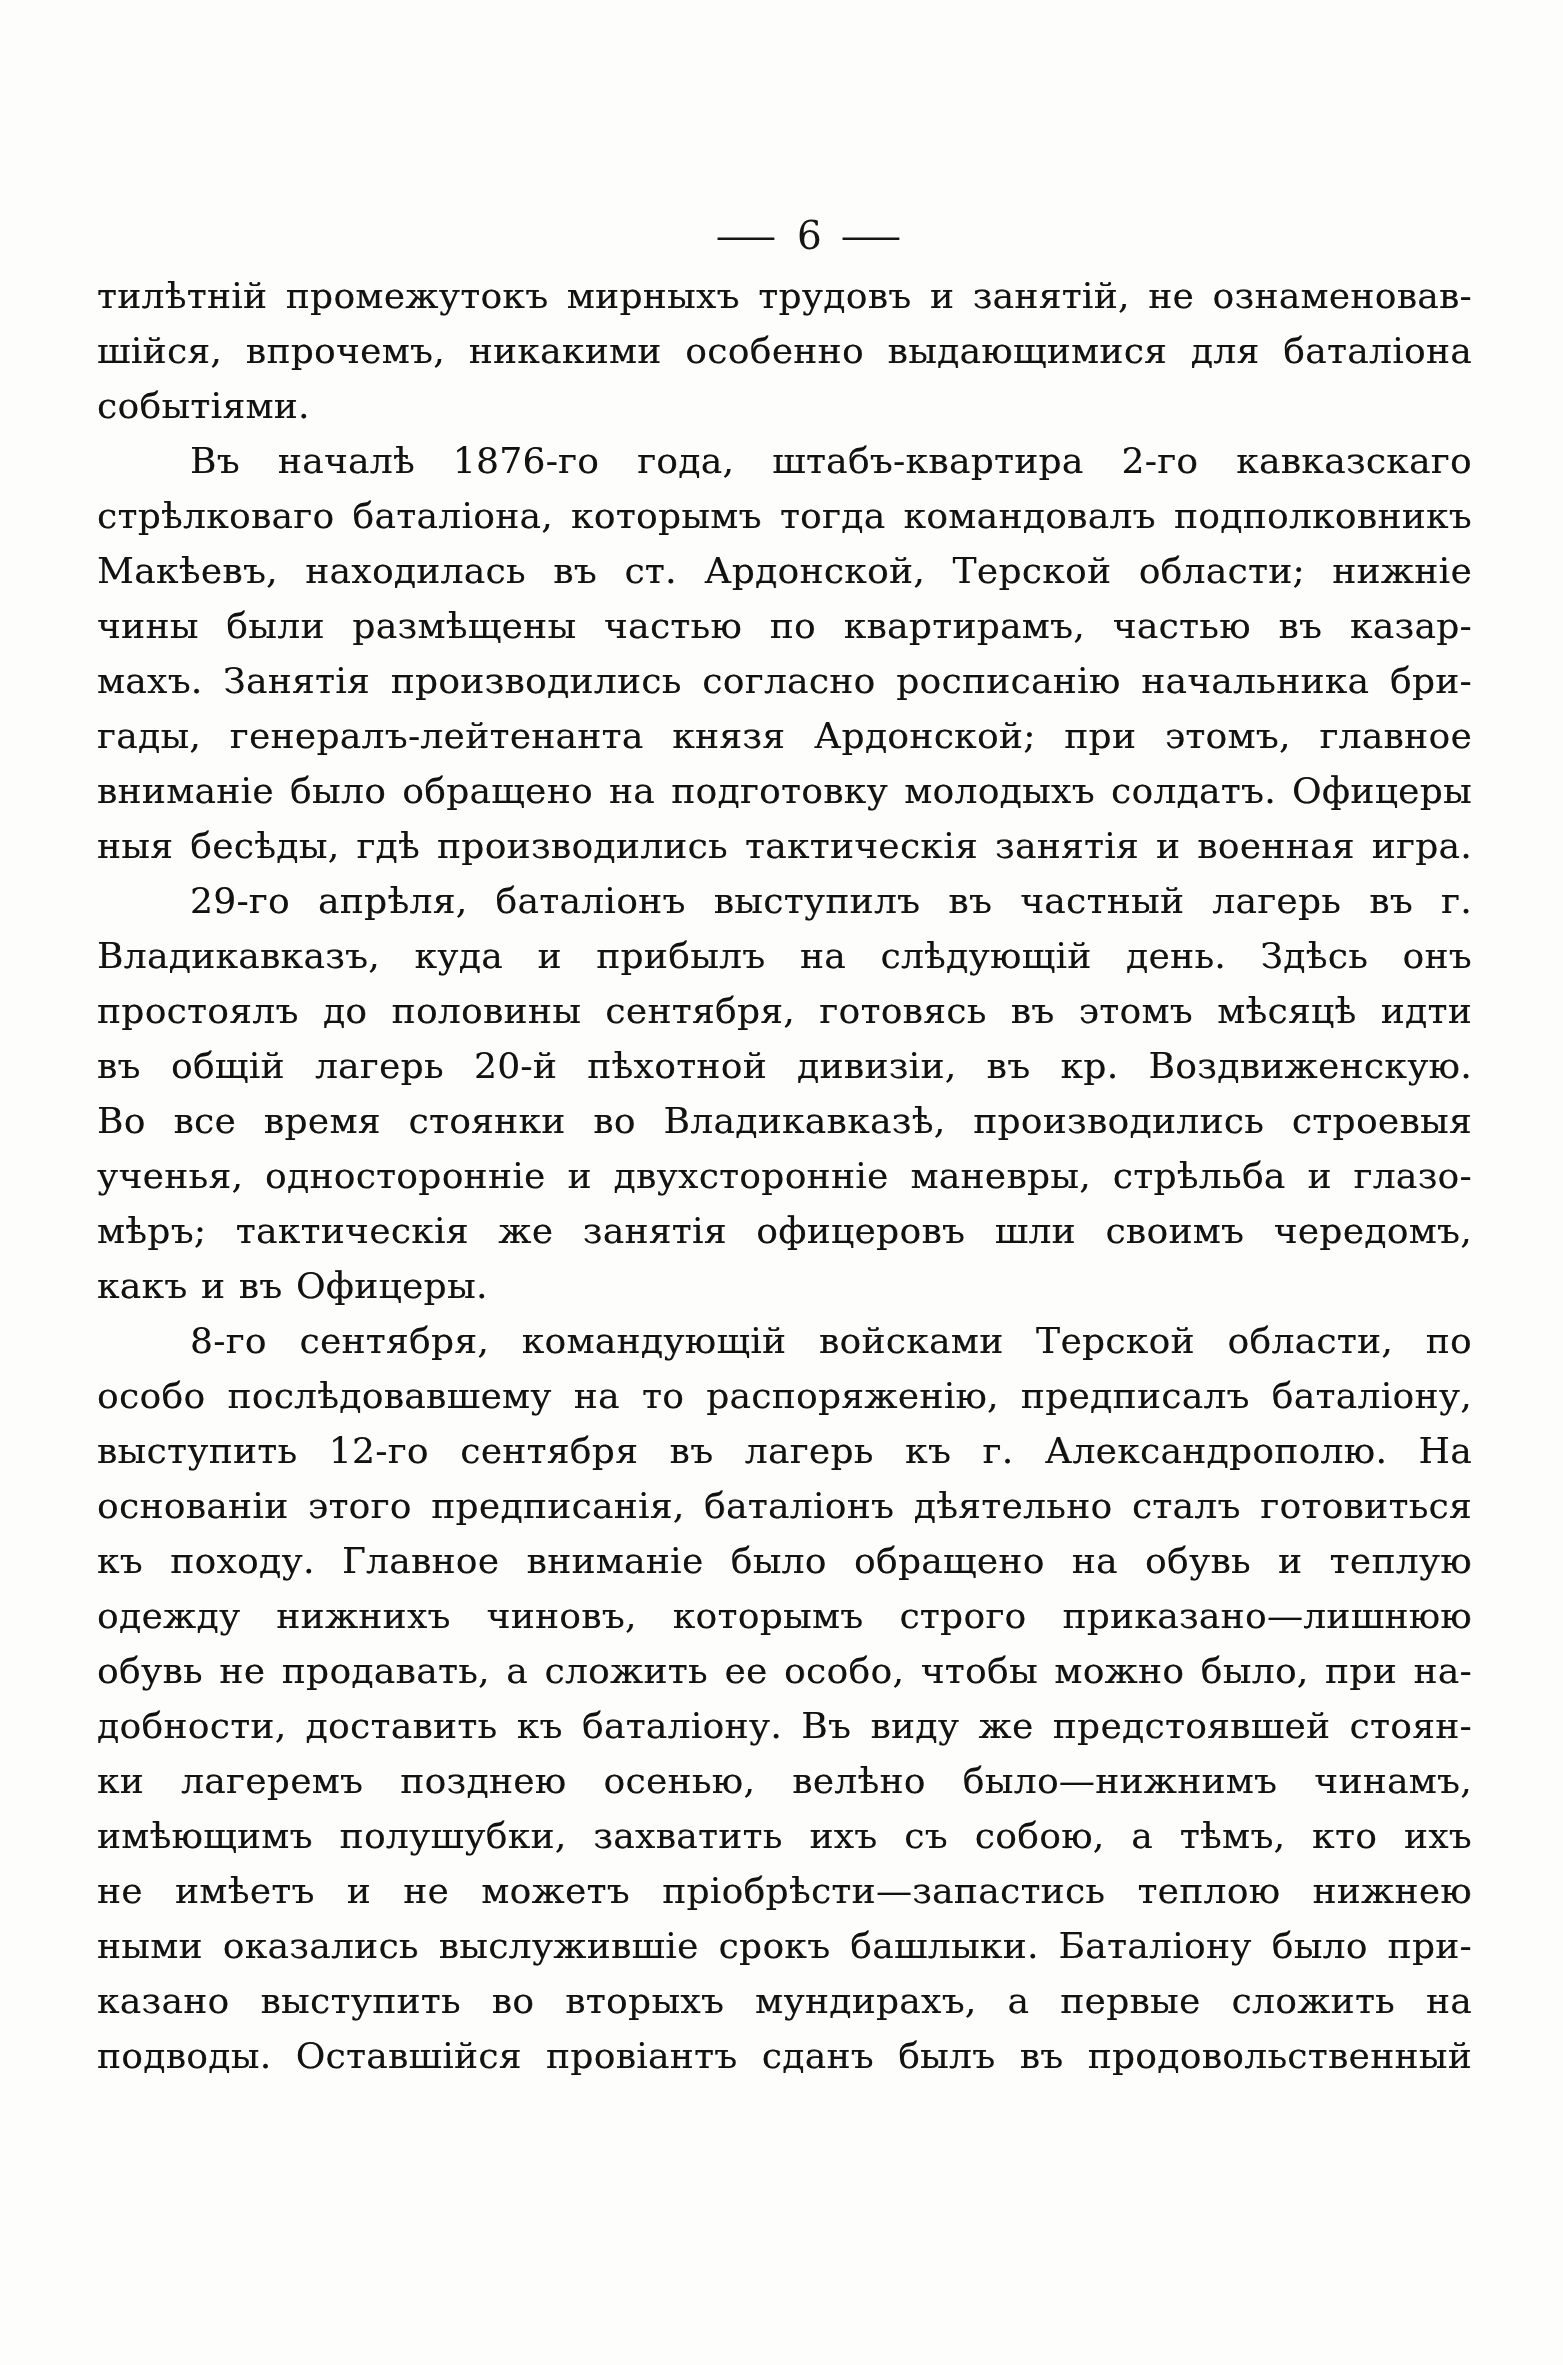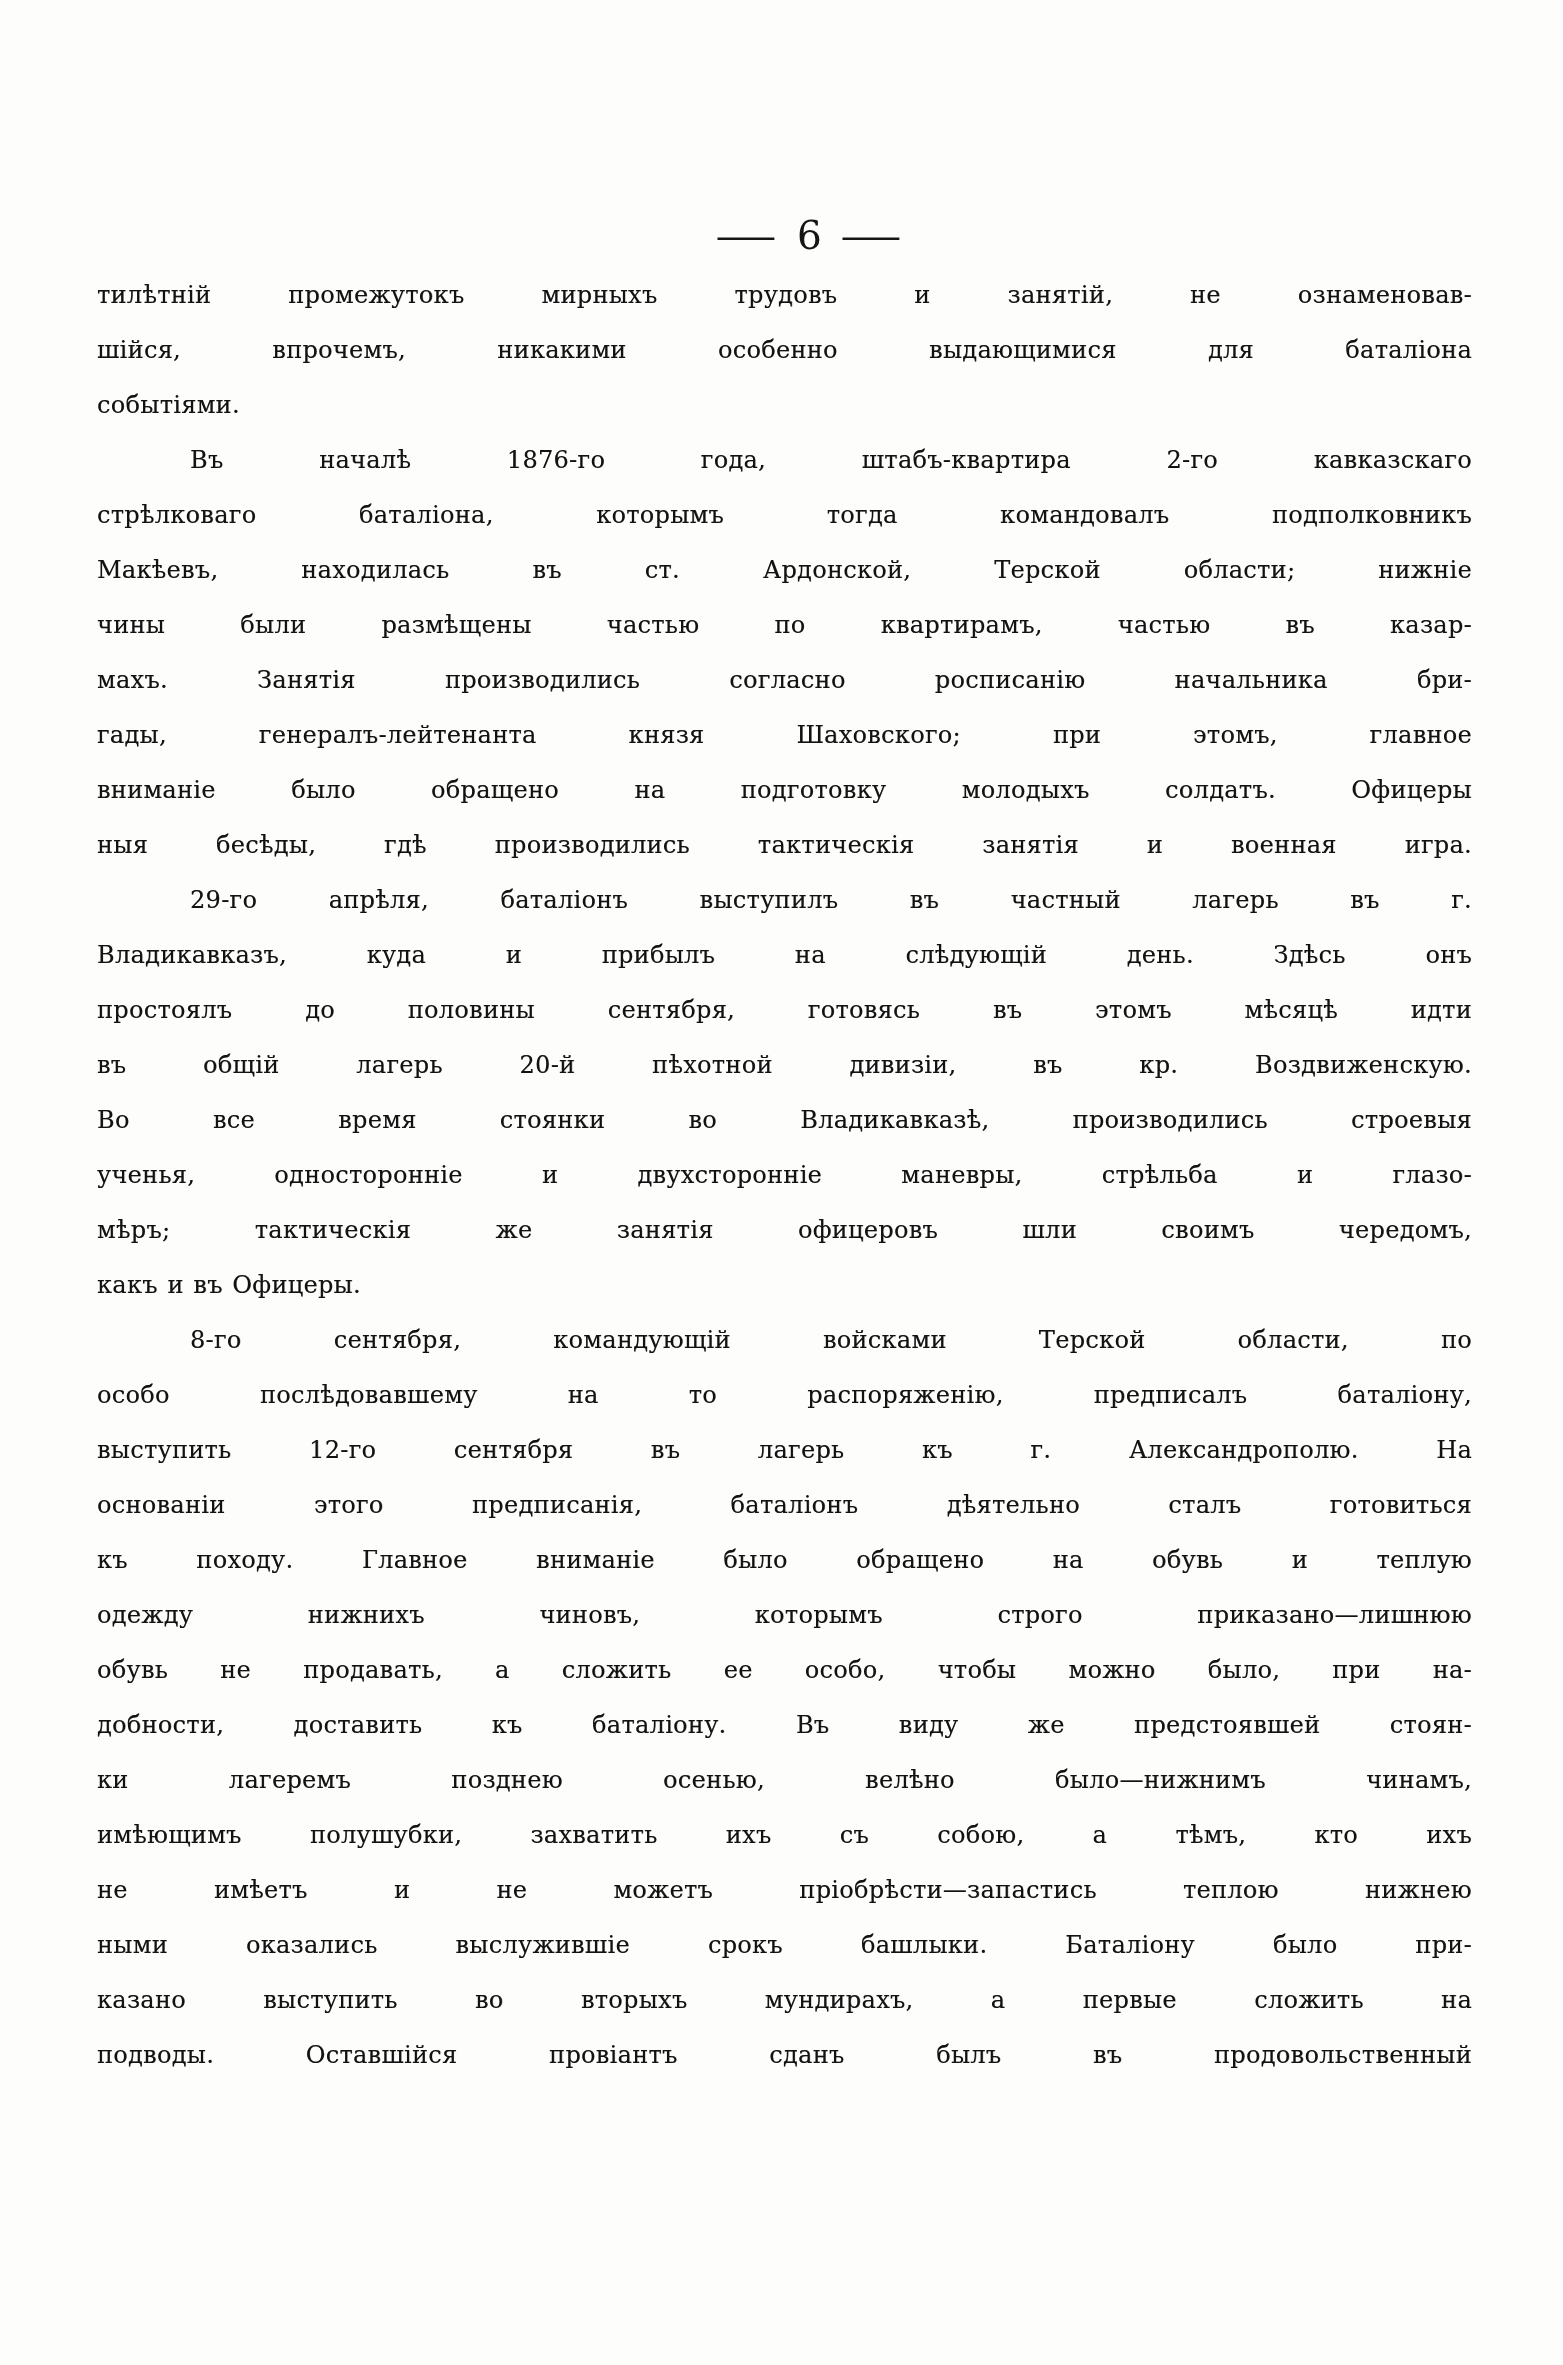--- a/index.html
+++ b/index.html
@@ -31,21 +31,21 @@
   .page-number-row .dash {
     display: inline-block;
     transform: scaleX(1.6);
     margin: 0 29px;
   }
   .text-block {
     position: absolute;
     left: 97px;
     top: 268px;
     width: 1375px;
-    font-size: 24px;
+    font-size: 36px;
     line-height: 55px;
     text-shadow: 0.3px 0.3px 0 rgba(10,10,10,0.45);
   }
   .paragraph { margin: 0; padding: 0; }
   .line {
     text-align: justify;
     text-align-last: justify;
     white-space: normal;
     word-spacing: 1.7px;
     letter-spacing: 0.3px;
@@ -70,21 +70,21 @@
         <div class="line">тилѣтній промежутокъ мирныхъ трудовъ и занятій, не ознаменовав-</div>
         <div class="line">шійся, впрочемъ, никакими особенно выдающимися для баталіона</div>
         <div class="line short">событіями.</div>
       </div>
       <div class="paragraph">
         <div class="line indent">Въ началѣ 1876-го года, штабъ-квартира 2-го кавказскаго</div>
         <div class="line">стрѣлковаго баталіона, которымъ тогда командовалъ подполковникъ</div>
         <div class="line">Макѣевъ, находилась въ ст. Ардонской, Терской области; нижніе</div>
         <div class="line">чины были размѣщены частью по квартирамъ, частью въ казар-</div>
         <div class="line">махъ. Занятія производились согласно росписанію начальника бри-</div>
-        <div class="line">гады, генералъ-лейтенанта князя Шаховского; при этомъ, главное</div>
+        <div class="line">гады, генералъ-лейтенанта князя Ардонской; при этомъ, главное</div>
         <div class="line">вниманіе было обращено на подготовку молодыхъ солдатъ. Офицеры</div>
         <div class="line">ныя бесѣды, гдѣ производились тактическія занятія и военная игра.</div>
       </div>
       <div class="paragraph">
         <div class="line indent">29-го апрѣля, баталіонъ выступилъ въ частный лагерь въ г.</div>
         <div class="line">Владикавказъ, куда и прибылъ на слѣдующій день. Здѣсь онъ</div>
         <div class="line">простоялъ до половины сентября, готовясь въ этомъ мѣсяцѣ идти</div>
         <div class="line">въ общій лагерь 20-й пѣхотной дивизіи, въ кр. Воздвиженскую.</div>
         <div class="line">Во все время стоянки во Владикавказѣ, производились строевыя</div>
         <div class="line">ученья, односторонніе и двухсторонніе маневры, стрѣльба и глазо-</div>

